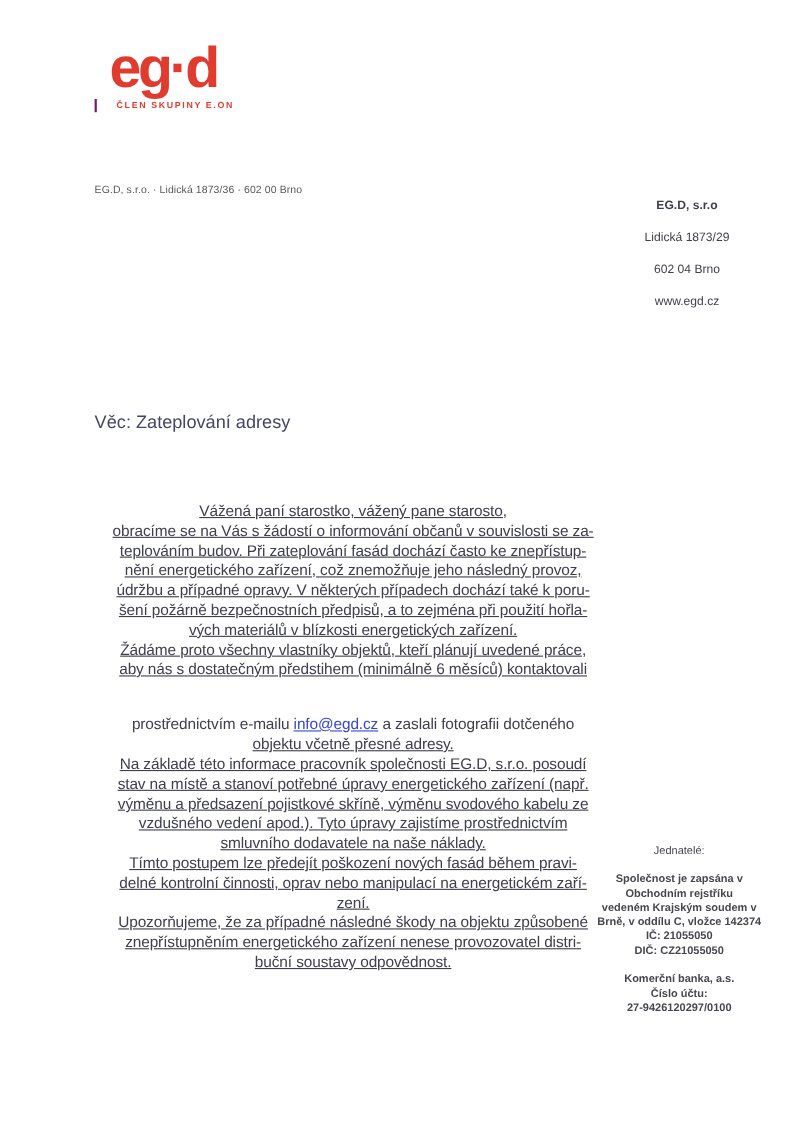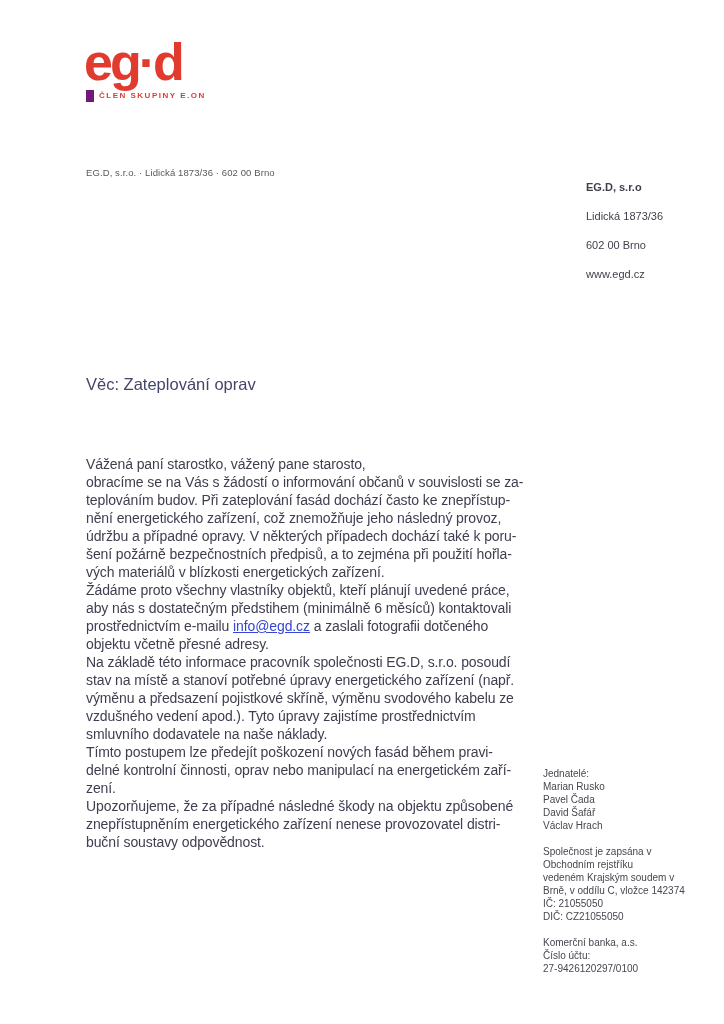--- a/index.html
+++ b/index.html
@@ -3,36 +3,36 @@
 <meta charset="utf-8">
 <style>
   * { margin: 0; padding: 0; box-sizing: border-box; }
   html, body { background: #ffffff; }
   body {
     width: 724px; height: 1024px;
     position: relative;
     font-family: "Liberation Sans", sans-serif;
     overflow: hidden;
   }
-  .abs { position: absolute; }
+  .abs { position: absolute; text-align: center; }
 
   
   .logo { left: 84px; top: 36px; }
   .logo-wordmark {
     font-size: 52px;
     font-weight: 700;
     letter-spacing: -3px;
     color: #e13b30;
     line-height: 52px;
   }
   .logo-tagline {
     margin-top: 2px;
     margin-left: 2px;
-    border-left: 8px solid #701a75;
-    padding-left: 5px;
+    border-left: 2px solid #701a75;
+    padding-left: 18px;
     font-size: 8px;
     font-weight: 700;
     letter-spacing: 1.5px;
     color: #e13b30;
     line-height: 12px;
     white-space: nowrap;
   }
 
   
   .sender-line {
@@ -65,57 +65,57 @@
 
   
   .body-text {
     left: 86px; top: 455px;
     width: 470px;
     font-size: 14px;
     line-height: 18px;
     letter-spacing: -0.1px;
     color: #3e3e4f;
   }
-  .body-text .block { white-space: pre-line; }
-  .link-line { white-space: pre; }
+  .body-text .block { white-space: pre-line; text-decoration: underline; }
+  .link-line { white-space: pre; margin-top: 32px; }
   .email-link {
     color: #3545d5;
     text-decoration: underline;
     cursor: pointer;
   }
   .closing { margin-top: 9px; white-space: pre-line; }
 
   
   .sidebar {
     left: 543px; top: 767px;
     font-size: 10px;
     line-height: 13px;
     color: #46464f;
   }
   .sidebar .sb-block { white-space: pre-line; }
-  .sidebar .gap { margin-top: 13px; }
+  .sidebar .gap { margin-top: 13px; font-weight: bold; }
 </style>
 </head>
 <body>
 
 <div class="abs logo">
   <div class="logo-wordmark">eg·d</div>
   <div class="logo-tagline">ČLEN SKUPINY E.ON</div>
 </div>
 
 <div class="abs sender-line">EG.D, s.r.o. · Lidická 1873/36 · 602 00 Brno</div>
 
 <div class="abs company-block">
   <div class="company-name">EG.D, s.r.o</div>
-  <div>Lidická 1873/36</div>
-  <div>602 00 Brno</div>
+  <div>Lidická 1873/29</div>
+  <div>602 04 Brno</div>
   <div>www.egd.cz</div>
 </div>
 
-<div class="abs subject">Věc: Zateplování oprav</div>
+<div class="abs subject">Věc: Zateplování adresy</div>
 
 <div class="abs body-text">
   <div class="block">Vážená paní starostko, vážený pane starosto,
 obracíme se na Vás s žádostí o informování občanů v souvislosti se za-
 teplováním budov. Při zateplování fasád dochází často ke znepřístup-
 nění energetického zařízení, což znemožňuje jeho následný provoz,
 údržbu a případné opravy. V některých případech dochází také k poru-
 šení požárně bezpečnostních předpisů, a to zejména při použití hořla-
 vých materiálů v blízkosti energetických zařízení.
 Žádáme proto všechny vlastníky objektů, kteří plánují uvedené práce,
@@ -130,24 +130,20 @@
 Tímto postupem lze předejít poškození nových fasád během pravi-
 delné kontrolní činnosti, oprav nebo manipulací na energetickém zaří-
 zení.
 Upozorňujeme, že za případné následné škody na objektu způsobené
 znepřístupněním energetického zařízení nenese provozovatel distri-
 buční soustavy odpovědnost.</div>
 </div>
 
 <div class="abs sidebar">
   <div class="sb-block">Jednatelé:</div>
-  <div class="sb-block">Marian Rusko
-Pavel Čada
-David Šafář
-Václav Hrach</div>
   <div class="sb-block gap">Společnost je zapsána v
 Obchodním rejstříku
 vedeném Krajským soudem v
 Brně, v oddílu C, vložce 142374
 IČ: 21055050
 DIČ: CZ21055050</div>
   <div class="sb-block gap">Komerční banka, a.s.
 Číslo účtu:
 27-9426120297/0100</div>
 </div>

